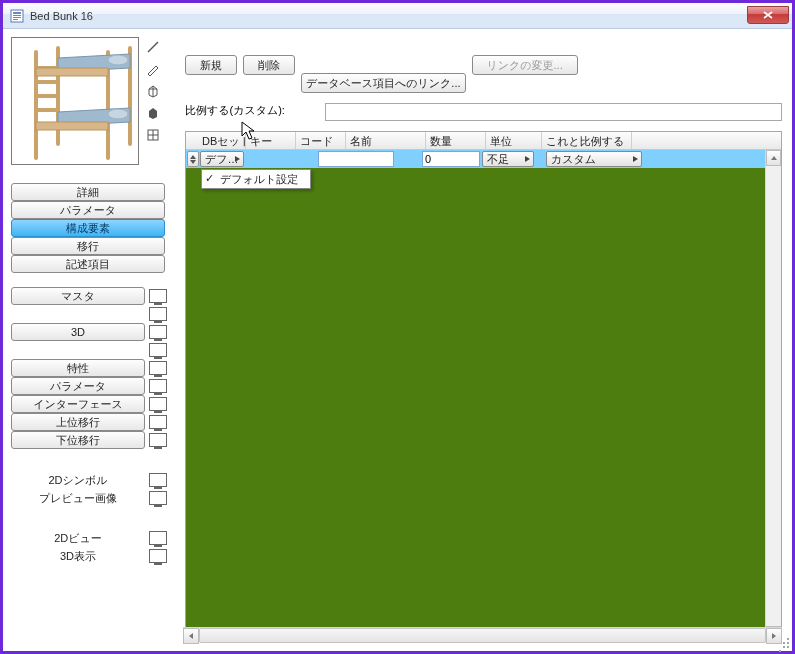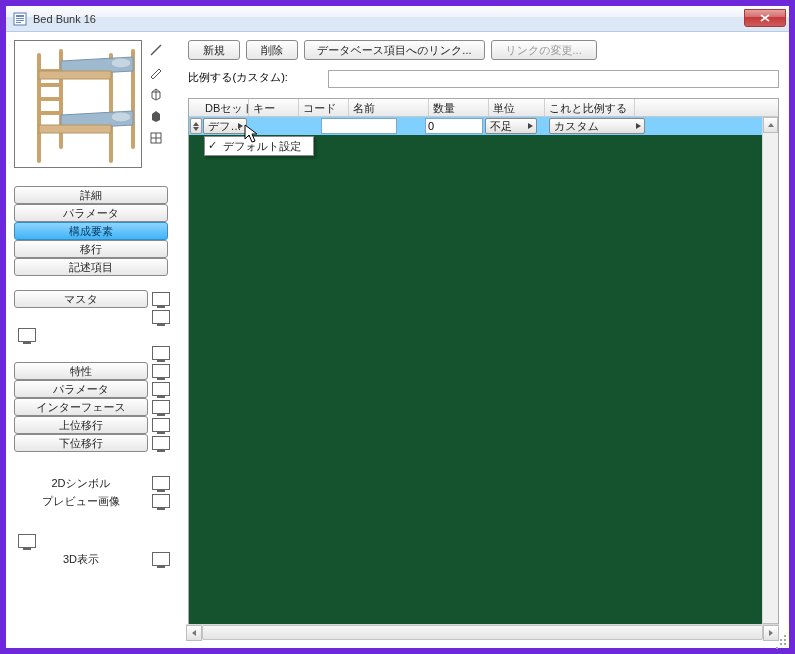--- a/index.html
+++ b/index.html
@@ -6,21 +6,21 @@
   body {
     margin: 0;
     font-family: "MS PGothic", "Meiryo", sans-serif;
     font-size: 11px;
     background: #fff;
     overflow: hidden;
   }
   .window {
     width: 795px;
     height: 654px;
-    border: 6px solid #6d28d9;
+    border: 3px solid #6d28d9;
     background: #fff;
     position: relative;
     display: flex;
     flex-direction: column;
   }
   .titlebar {
     height: 26px;
     background: linear-gradient(to bottom, #fdfdfe 0%, #eef3fa 45%, #dce7f5 46%, #dde8f6 100%);
     border-bottom: 1px solid #b7c9e3;
     display: flex;
@@ -135,34 +135,34 @@
     flex-direction:column;
     position:relative;
   }
   .top-btn-row { display:flex; gap:6px; align-items:center; }
   .top-btn {
     height:20px; padding:0 14px;
     border:1px solid #8a8a8a; border-radius:3px;
     background:linear-gradient(to bottom,#fefefe,#e7e7e7);
     line-height:18px; cursor:pointer; font-size:11px; color:#222;
   }
-  .top-btn.wide { padding:0 12px; min-width:140px; text-align:center;}
+  .top-btn.wide { padding:0 4px; min-width:140px; text-align:center;margin-top:36px;}
   .top-btn.disabled { color:#9a9a9a; cursor:default; }
   .prop-row { display:flex; align-items:flex-start; margin-top:10px; }
   .prop-label { width:140px; }
   .prop-input {
     flex:1; height:18px;
     border:1px solid #a8a8a8;
     background:#fff;
   }
   .table-wrap {
     margin-top:10px;
     flex:1;
     border:1px solid #a8a8a8;
-    background:#14532d;
+    background:#4d7c0f;
     position:relative;
     overflow:hidden;
   }
   .thead {
     display:flex;
     height:18px;
     background:linear-gradient(to bottom,#fdfdfd,#e9e9e9);
     border-bottom:1px solid #c8c8c8;
     position:relative;
   }
@@ -348,20 +348,21 @@
       <div class="script-group">
         <div class="script-row">
             <div class="script-btn">マスタ</div>
             <div class="monitor-ic"></div>
           </div>
         <div class="script-row">
             <div class="script-plain"></div>
             <div class="monitor-ic"></div>
           </div>
         <div class="script-row">
+            <div class="script-btn">3D</div>
             <div class="monitor-ic"></div>
           </div>
         <div class="script-row">
             <div class="script-plain"></div>
             <div class="monitor-ic"></div>
           </div>
         <div class="script-row">
             <div class="script-btn">特性</div>
             <div class="monitor-ic"></div>
           </div>
@@ -389,20 +390,21 @@
             <div class="monitor-ic"></div>
           </div>
         <div class="script-row">
             <div class="script-plain">プレビュー画像</div>
             <div class="monitor-ic"></div>
           </div>
       </div>
 
       <div class="script-group gap">
         <div class="script-row">
+            <div class="script-plain">2Dビュー</div>
             <div class="monitor-ic"></div>
           </div>
         <div class="script-row">
             <div class="script-plain">3D表示</div>
             <div class="monitor-ic"></div>
           </div>
       </div>
 
     </div>
 

